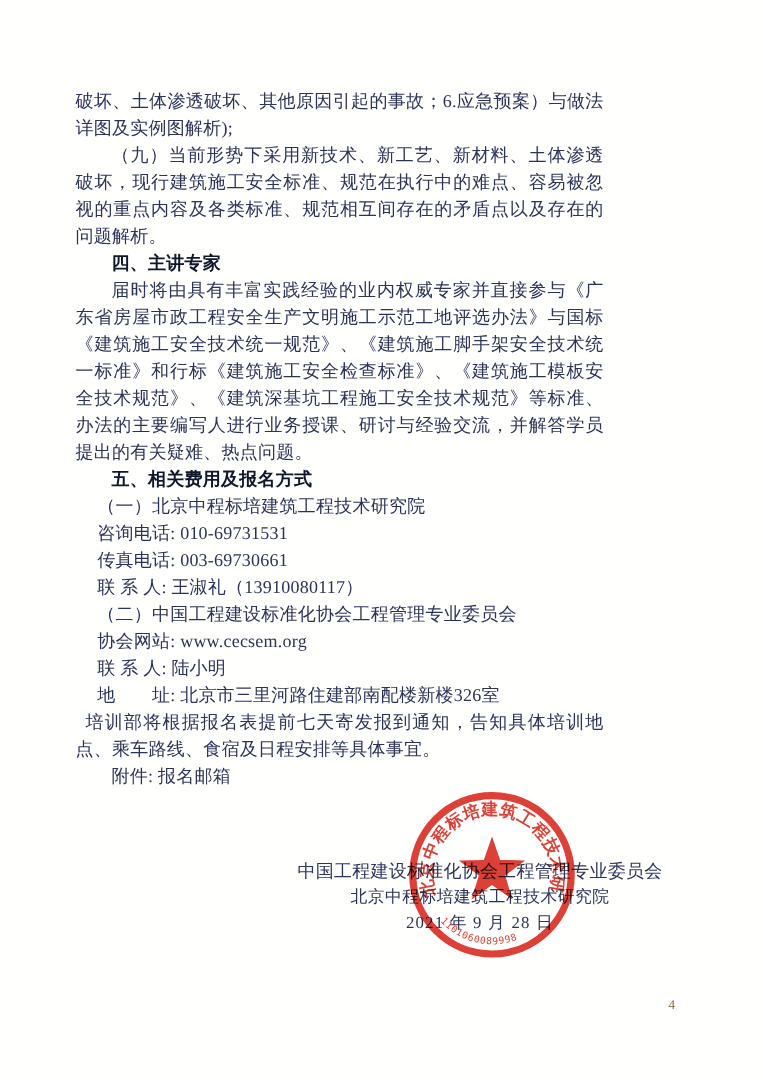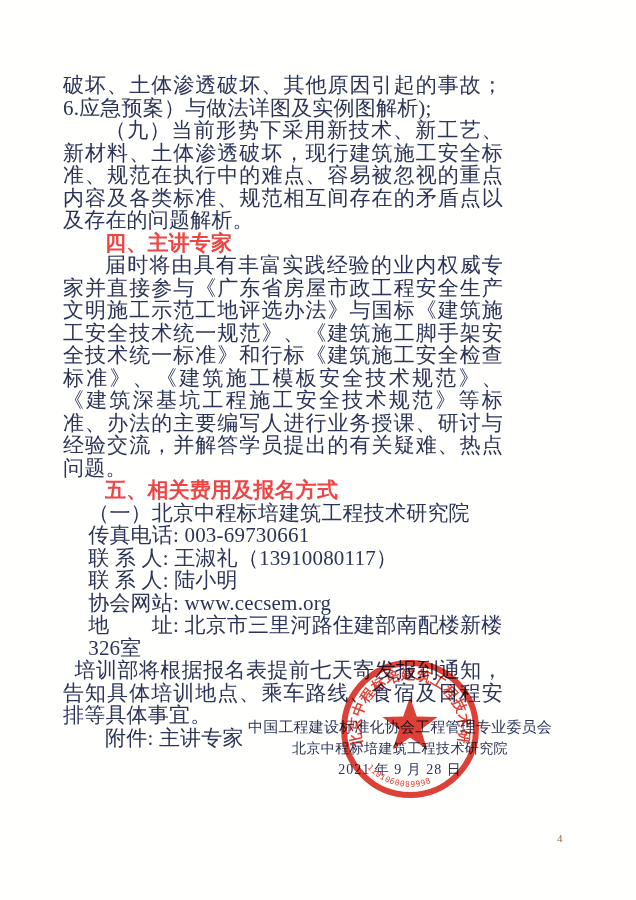--- a/index.html
+++ b/index.html
@@ -10,31 +10,31 @@
     overflow:hidden;
     font-family:"Liberation Serif","DejaVu Serif",serif;
     color:#2c3358;
   }
   #text-col{
     position:absolute;
     left:0;top:74px;
     width:560px;
     padding:0 57px 0 63px;
     box-sizing:border-box;
-    font-size:21px;
+    font-size:15px;
     line-height:22.5px;
     letter-spacing:.2px;
   }
   .para{ text-align:justify; }
   .para.indent-2{ text-indent:2em; }
   .para.indent-half{ text-indent:.55em; }
   .heading{
     text-indent:2em;
     font-weight:bold;
-    color:#ef4444;
+    color:#0f172a;
   }
   .cline{
     padding-left:1.2em;
     white-space:pre-wrap;
   }
   .cline.indent-2{ padding-left:2em; }
   #signature{
     position:absolute;
     left:240px;top:717px;
     width:320px;
@@ -64,27 +64,29 @@
 
 <div id="page">
 
   <div id="text-col">
     <div class="para">破坏、土体渗透破坏、其他原因引起的事故；6.应急预案）与做法详图及实例图解析);</div>
     <div class="para indent-2">（九）当前形势下采用新技术、新工艺、新材料、土体渗透破坏，现行建筑施工安全标准、规范在执行中的难点、容易被忽视的重点内容及各类标准、规范相互间存在的矛盾点以及存在的问题解析。</div>
     <div class="heading">四、主讲专家</div>
     <div class="para indent-2">届时将由具有丰富实践经验的业内权威专家并直接参与《广东省房屋市政工程安全生产文明施工示范工地评选办法》与国标《建筑施工安全技术统一规范》、《建筑施工脚手架安全技术统一标准》和行标《建筑施工安全检查标准》、《建筑施工模板安全技术规范》、《建筑深基坑工程施工安全技术规范》等标准、办法的主要编写人进行业务授课、研讨与经验交流，并解答学员提出的有关疑难、热点问题。</div>
     <div class="heading">五、相关费用及报名方式</div>
     <div class="cline">（一）北京中程标培建筑工程技术研究院</div>
+    <div class="cline">咨询电话: 010-69731531</div>
     <div class="cline">传真电话: 003-69730661</div>
     <div class="cline">联 系 人: 王淑礼（13910080117）</div>
+    <div class="cline">（二）中国工程建设标准化协会工程管理专业委员会</div>
+    <div class="cline">协会网站: www.cecsem.org</div>
     <div class="cline">联 系 人: 陆小明</div>
-    <div class="cline">协会网站: www.cecsem.org</div>
     <div class="cline">地　　址: 北京市三里河路住建部南配楼新楼326室</div>
     <div class="para indent-half">培训部将根据报名表提前七天寄发报到通知，告知具体培训地点、乘车路线、食宿及日程安排等具体事宜。</div>
-    <div class="cline indent-2">附件: 主讲专家</div>
+    <div class="cline indent-2">附件: 报名邮箱</div>
   </div>
 
   <div id="signature">
     <div class="sig-org1">中国工程建设标准化协会工程管理专业委员会</div>
     <div class="sig-org2">北京中程标培建筑工程技术研究院</div>
     <div class="sig-date">2021 年 9 月 28 日</div>
   </div>
 
   <svg id="seal" viewBox="0 0 146 146" xmlns="http://www.w3.org/2000/svg">
     <defs>

